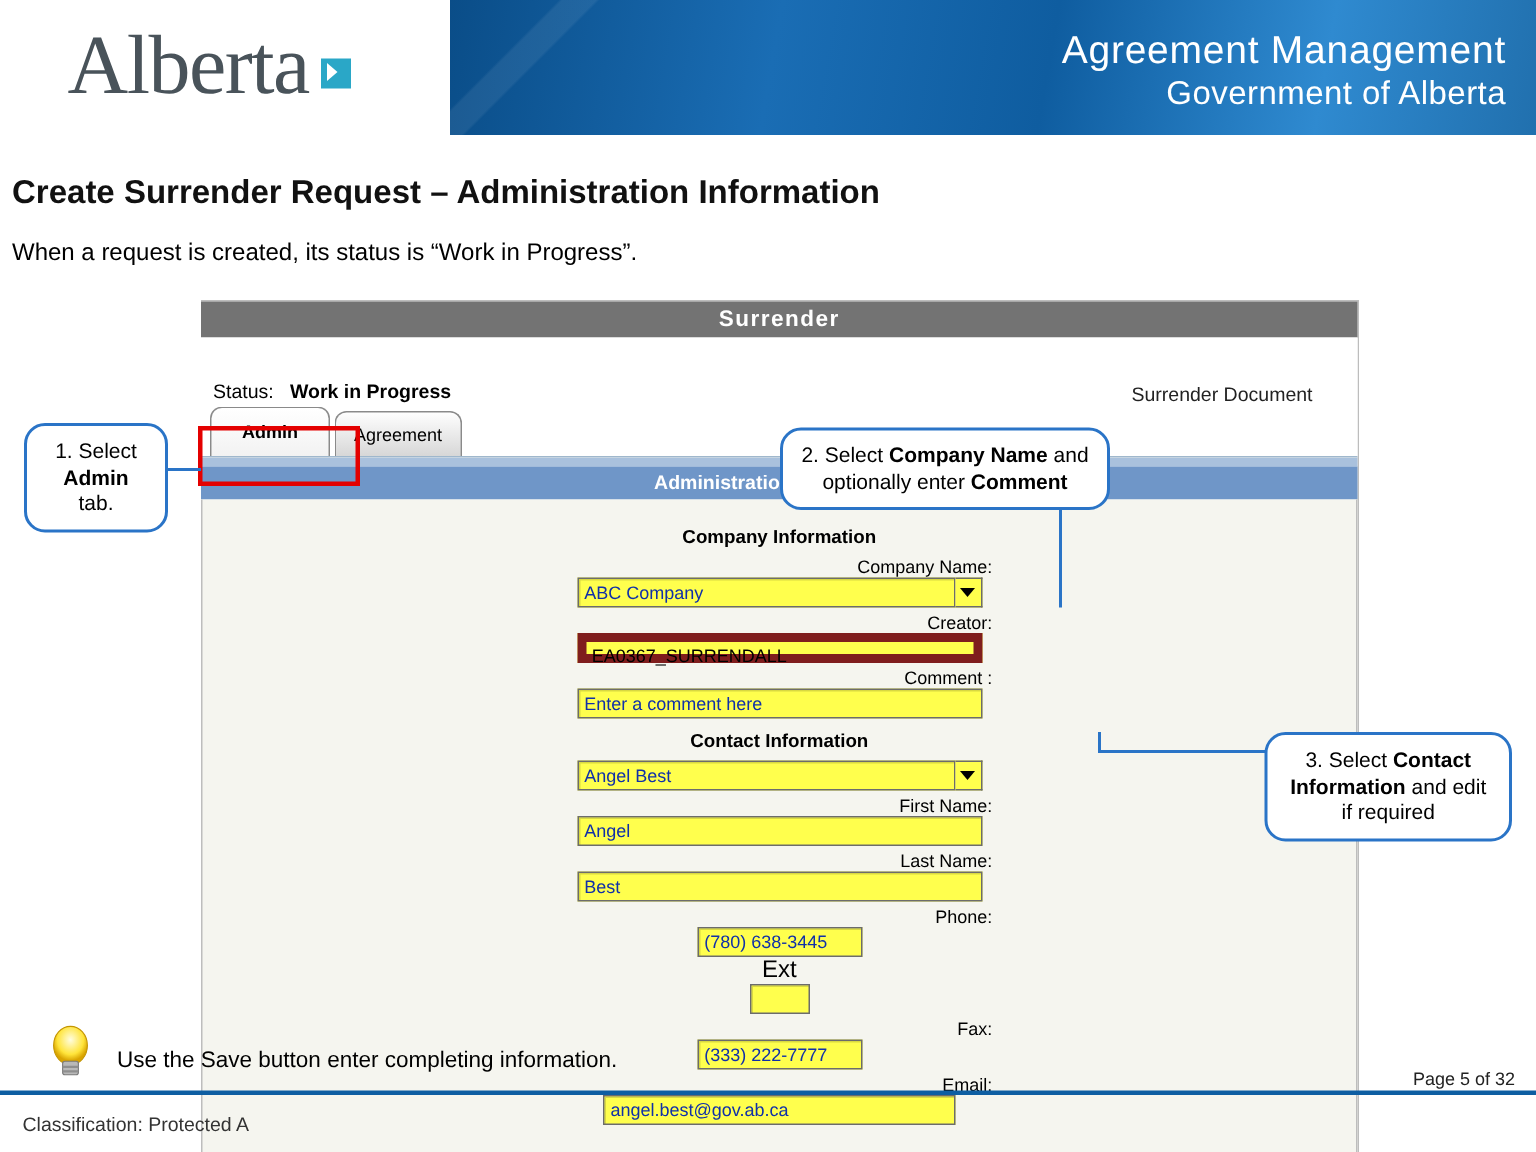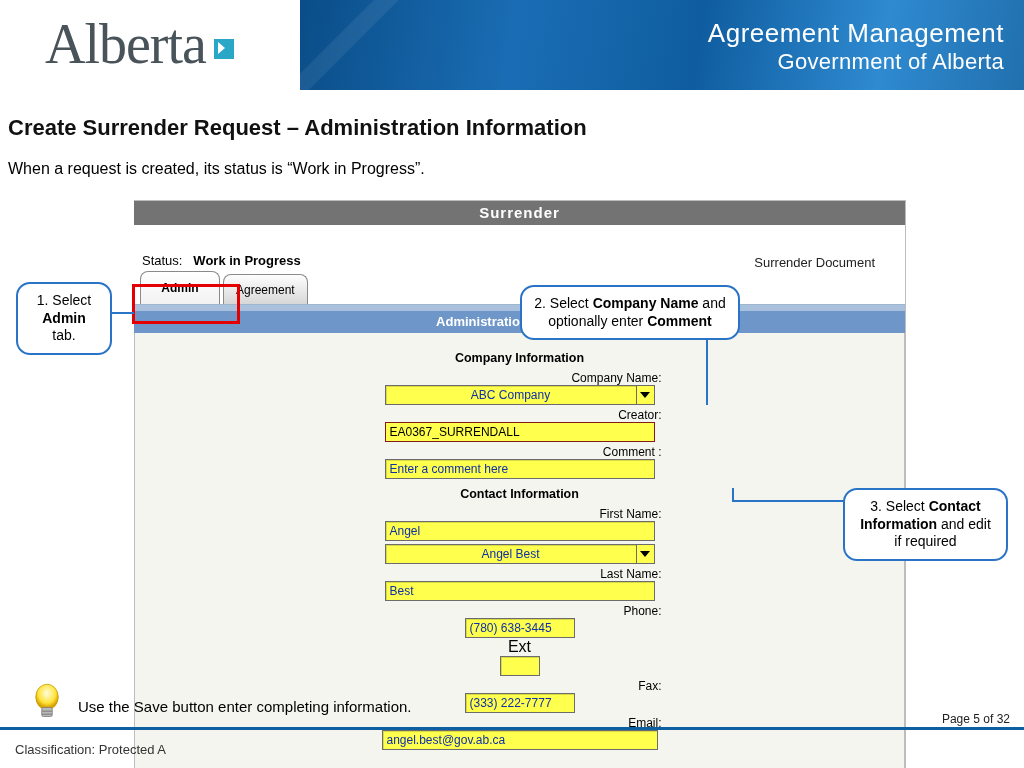--- a/index.html
+++ b/index.html
@@ -182,26 +182,25 @@
   .field{
     height:20px;
     border:1px solid #6c6c6c;
     background:#ffff4d;
     font-size:12px;
     padding:0 4px;
     line-height:18px;
     color:#1030a9;
   }
   .field.txt{ color:#1030a9; }
-  .field.ro{ border:1px solid #7f1d1d; background:#ffff4d; color:#000;}
+  .field.ro{ border:6px solid #7f1d1d; background:#ffff4d; color:#000;}
   .field.inset{ box-shadow: inset 1px 1px 0 rgba(0,0,0,0.15);}
   .select{
     width:270px;
     display:flex;
-    text-align:center;
   }
   .select .caret{
     width:18px;
     background:#ffff4d;
     border:1px solid #6c6c6c;
     border-left:none;
     display:flex; align-items:center; justify-content:center;
   }
   .select .caret::after{
     content:"";
@@ -344,52 +343,52 @@
     </div>
 
     <div class="row">
       <div class="lbl">Comment :</div>
       <div class="field inset txt" style="width:270px">Enter a comment here</div>
     </div>
 
     <div class="sub-head">Contact Information</div>
 
     <div class="row">
-      <div class="lbl">First Name:</div>
-      <div class="field inset txt" style="width:270px">Angel</div>
-    </div>
-
-    <div class="row">
       <div class="lbl"></div>
       <div class="select">
         <div class="field inset" style="flex:1">Angel Best</div>
         <div class="caret"></div>
       </div>
     </div>
 
     <div class="row">
+      <div class="lbl">First Name:</div>
+      <div class="field inset txt" style="width:270px">Angel</div>
+    </div>
+
+    <div class="row">
       <div class="lbl">Last Name:</div>
       <div class="field inset txt" style="width:270px">Best</div>
     </div>
 
     <div class="row">
       <div class="lbl">Phone:</div>
       <div class="field inset txt" style="width:110px">(780) 638-3445</div>
       <div style="font-size:16px;padding:0 1px">Ext</div>
       <div class="field inset" style="width:40px"></div>
     </div>
 
     <div class="row">
       <div class="lbl">Fax:</div>
       <div class="field inset txt" style="width:110px">(333) 222-7777</div>
     </div>
 
     <div class="row">
       <div class="lbl">Email:</div>
-      <div class="field inset txt" style="width:276px">angel.best@gov.ab.ca</div>
+      <div class="field inset txt" style="width:235px">angel.best@gov.ab.ca</div>
     </div>
   </div>
 
 </div>
 
 <div class="tab-hl" style="left:132px; top:284px; width:108px; height:40px;"></div>
 
 <div class="callout small" style="left:16px; top:282px;">
   <span>1. Select </span><b>Admin</b><span> tab.</span>
 </div>

